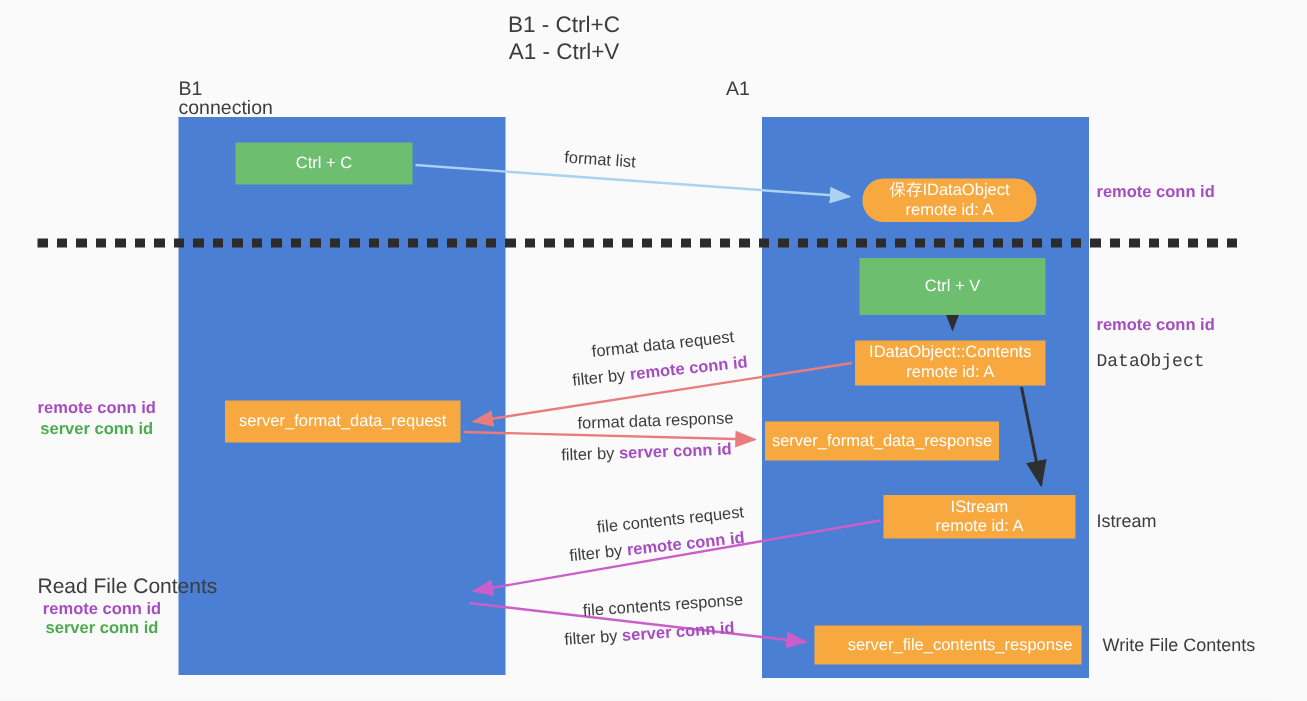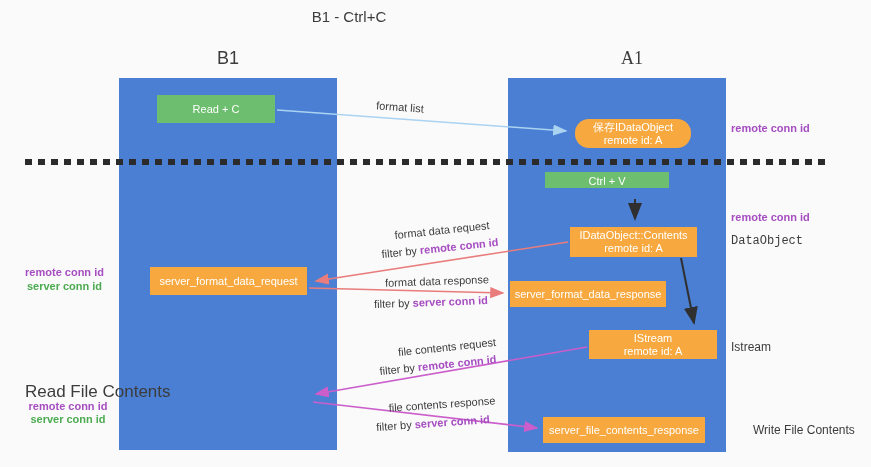--- a/index.html
+++ b/index.html
@@ -4,24 +4,24 @@
 <style>
   :root{
     --lane-blue:#4b7fd3; --box-green:#6dbe6e; --box-orange:#f7a940;
     --arrow-lightblue:#a9d3f1; --arrow-red:#e97c7c; --arrow-magenta:#cb5ecb;
     --arrow-black:#2f2f2f; --text-purple:#a64dc1; --text-green:#4cab50;
     --text-dark:#3c3c3c; --bg:#fafafa;
   }
   html,body{margin:0;padding:0;}
   body{font-family:"Liberation Sans",sans-serif;background:#e9e9e9;}
   .canvas{position:relative;width:871px;height:467px;background:var(--bg,#fafafa);overflow:hidden;}
-  .title{position:absolute;top:8px;left:0;width:698px;text-align:center;z-index:4;}
+  .title{position:absolute;top:8px;left:0;width:698px;text-align:center;z-index:4;padding-left:27px;}
   .title div{font-size:15px;color:var(--text-dark);line-height:18px;}
   .lane{position:absolute;background:var(--lane-blue);z-index:1;}
-  .lane-header{position:absolute;text-align:center;font-size:18px;color:var(--text-dark);line-height:13px;z-index:4;}
+  .lane-header{position:absolute;text-align:left;font-size:13px;color:var(--text-dark);line-height:13px;z-index:4;}
   .svg-layer{position:absolute;left:0;top:0;z-index:2;pointer-events:none;}
   .box{position:absolute;z-index:3;display:flex;flex-direction:column;align-items:center;justify-content:center;
        color:#fff;font-size:11px;line-height:13px;text-align:center;}
   .box-green{background:var(--box-green);}
   .box-orange{background:var(--box-orange);}
   .dashline{position:absolute;left:25px;top:159px;width:805px;height:6px;z-index:3;
        background:repeating-linear-gradient(90deg,#2b2b2b 0 7px,transparent 7px 13px);}
   .flow-label{position:absolute;z-index:3;font-size:11px;color:var(--text-dark);white-space:nowrap;}
   .key{color:var(--text-purple);font-weight:bold;}
   .ann{position:absolute;z-index:3;font-size:11px;white-space:nowrap;}
@@ -29,26 +29,28 @@
   .ann-green{color:var(--text-green);font-weight:bold;}
   .ann-dark{color:var(--text-dark);font-size:12px;}
 </style>
 </head>
 <body>
 
 <div class="canvas">
 
   <div class="title">
     <div>B1 - Ctrl+C</div>
+    <div>A1 - Ctrl+V</div>
   </div>
 
   <div class="lane-header" style="left:119px;top:52px;width:218px;">
     <div>B1</div>
+    <div>connection</div>
   </div>
-  <div class="lane-header" style="left:523px;top:52px;width:218px;font-family:Liberation Serif, serif;">
+  <div class="lane-header" style="left:484px;top:52px;width:218px;">
     <div>A1</div>
   </div>
 
   <div class="lane" style="left:119px;top:78px;width:218px;height:372px;"></div>
   <div class="lane" style="left:508px;top:78px;width:218px;height:374px;"></div>
 
   <svg class="svg-layer" width="871" height="467" viewBox="0 0 871 467">
     <defs>
       <marker id="m-blue" markerWidth="9" markerHeight="8" refX="8" refY="3.5" orient="auto">
         <path d="M0,0 L9,3.5 L0,7 z" style="fill:var(--arrow-lightblue,#a9d3f1)"></path>
@@ -68,29 +70,29 @@
     <line x1="568" y1="242" x2="316" y2="281" style="stroke:var(--arrow-red,#e97c7c)" stroke-width="1.6" marker-end="url(#m-red)"></line>
     <line x1="309" y1="288" x2="503" y2="293" style="stroke:var(--arrow-red,#e97c7c)" stroke-width="1.6" marker-end="url(#m-red)"></line>
     <line x1="681" y1="258" x2="694" y2="323" style="stroke:var(--arrow-black,#2f2f2f)" stroke-width="2" marker-end="url(#m-black)"></line>
     <line x1="587" y1="347" x2="316" y2="394" style="stroke:var(--arrow-magenta,#cb5ecb)" stroke-width="1.6" marker-end="url(#m-magenta)"></line>
     <line x1="313" y1="402" x2="537" y2="428" style="stroke:var(--arrow-magenta,#cb5ecb)" stroke-width="1.6" marker-end="url(#m-magenta)"></line>
   </svg>
 
   <div class="dashline"></div>
 
   <div class="box box-green" style="left:157px;top:95px;width:118px;height:28px;">
-    <span>Read + C</span>
+    <span>Ctrl + C</span>
   </div>
 
   <div class="box box-orange" style="left:575px;top:119px;width:116px;height:29px;border-radius:14px;">
     <span>保存IDataObject</span>
     <span>remote id: A</span>
   </div>
 
-  <div class="box box-green" style="left:545px;top:172px;width:124px;height:16px;justify-content:flex-end;">
+  <div class="box box-green" style="left:573px;top:172px;width:124px;height:38px;">
     <span>Ctrl + V</span>
   </div>
 
   <div class="box box-orange" style="left:570px;top:227px;width:127px;height:30px;">
     <span>IDataObject::Contents</span>
     <span>remote id: A</span>
   </div>
 
   <div class="box box-orange" style="left:510px;top:281px;width:156px;height:26px;">
     <span>server_format_data_response</span>
@@ -99,21 +101,21 @@
   <div class="box box-orange" style="left:150px;top:267px;width:157px;height:28px;">
     <span>server_format_data_request</span>
   </div>
 
   <div class="box box-orange" style="left:589px;top:330px;width:128px;height:29px;">
     <span>IStream</span>
     <span>remote id: A</span>
   </div>
 
 
-  <div class="box box-orange" style="left:543px;top:417px;width:162px;height:26px;">
+  <div class="box box-orange" style="left:543px;top:417px;width:162px;height:26px;padding-left:16px;">
     <span>server_file_contents_response</span>
   </div>
 
   <div class="flow-label" style="left:400px;top:107px;transform:translate(-50%,-50%) rotate(4deg);">format list</div>
 
   <div class="flow-label" style="left:442px;top:230px;transform:translate(-50%,-50%) rotate(-6deg);">format data request</div>
   <div class="flow-label" style="left:440px;top:248px;transform:translate(-50%,-50%) rotate(-6deg);">
     <span>filter by </span><span class="key">remote conn id</span>
   </div>
 
@@ -129,21 +131,21 @@
 
   <div class="flow-label" style="left:442px;top:404px;transform:translate(-50%,-50%) rotate(-4deg);">file contents response</div>
   <div class="flow-label" style="left:433px;top:423px;transform:translate(-50%,-50%) rotate(-4deg);">
     <span>filter by </span><span class="key">server conn id</span>
   </div>
 
   <div class="ann ann-purple" style="left:731px;top:122px;">remote conn id</div>
   <div class="ann ann-purple" style="left:731px;top:211px;">remote conn id</div>
   <div class="ann ann-dark" style="left:731px;top:234px;font-family:Liberation Mono, monospace;">DataObject</div>
   <div class="ann ann-dark" style="left:731px;top:340px;">Istream</div>
-  <div class="ann ann-dark" style="left:753px;top:423px;text-align:center;">Write File Contents</div>
+  <div class="ann ann-dark" style="left:735px;top:423px;text-align:center;">Write File Contents</div>
 
   <div class="ann ann-purple" style="left:22px;top:266px;width:85px;text-align:center;">remote conn id</div>
   <div class="ann ann-green" style="left:22px;top:280px;width:85px;text-align:center;">server conn id</div>
-  <div class="ann ann-dark" style="left:25px;top:382px;width:92px;text-align:center;font-size:17px;">Read File Contents</div>
+  <div class="ann ann-dark" style="left:25px;top:382px;width:92px;text-align:center;font-size:14px;">Read File Contents</div>
   <div class="ann ann-purple" style="left:25px;top:400px;width:86px;text-align:center;">remote conn id</div>
   <div class="ann ann-green" style="left:25px;top:413px;width:86px;text-align:center;">server conn id</div>
 
 </div>
 
 </body></html>

